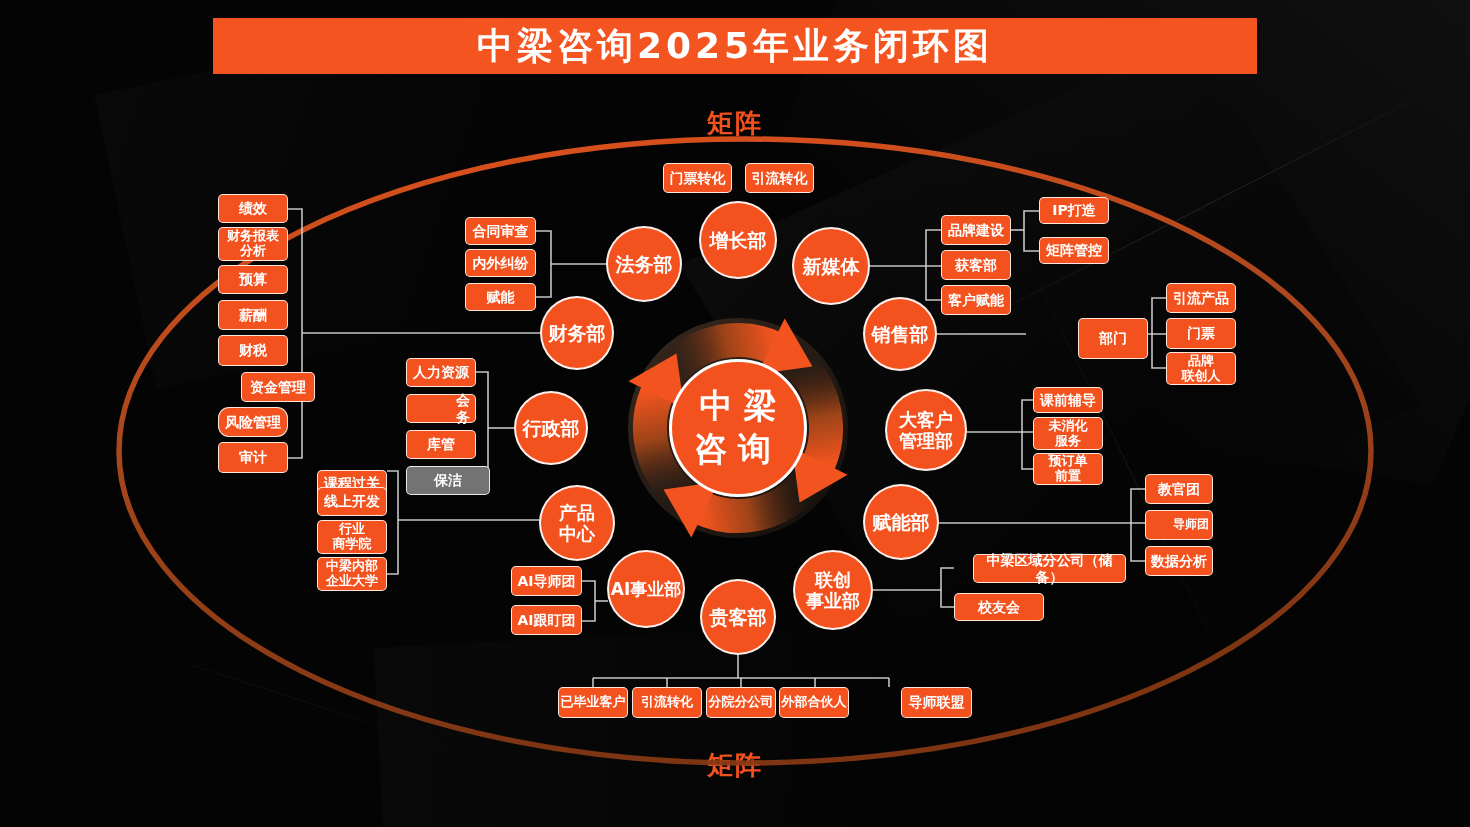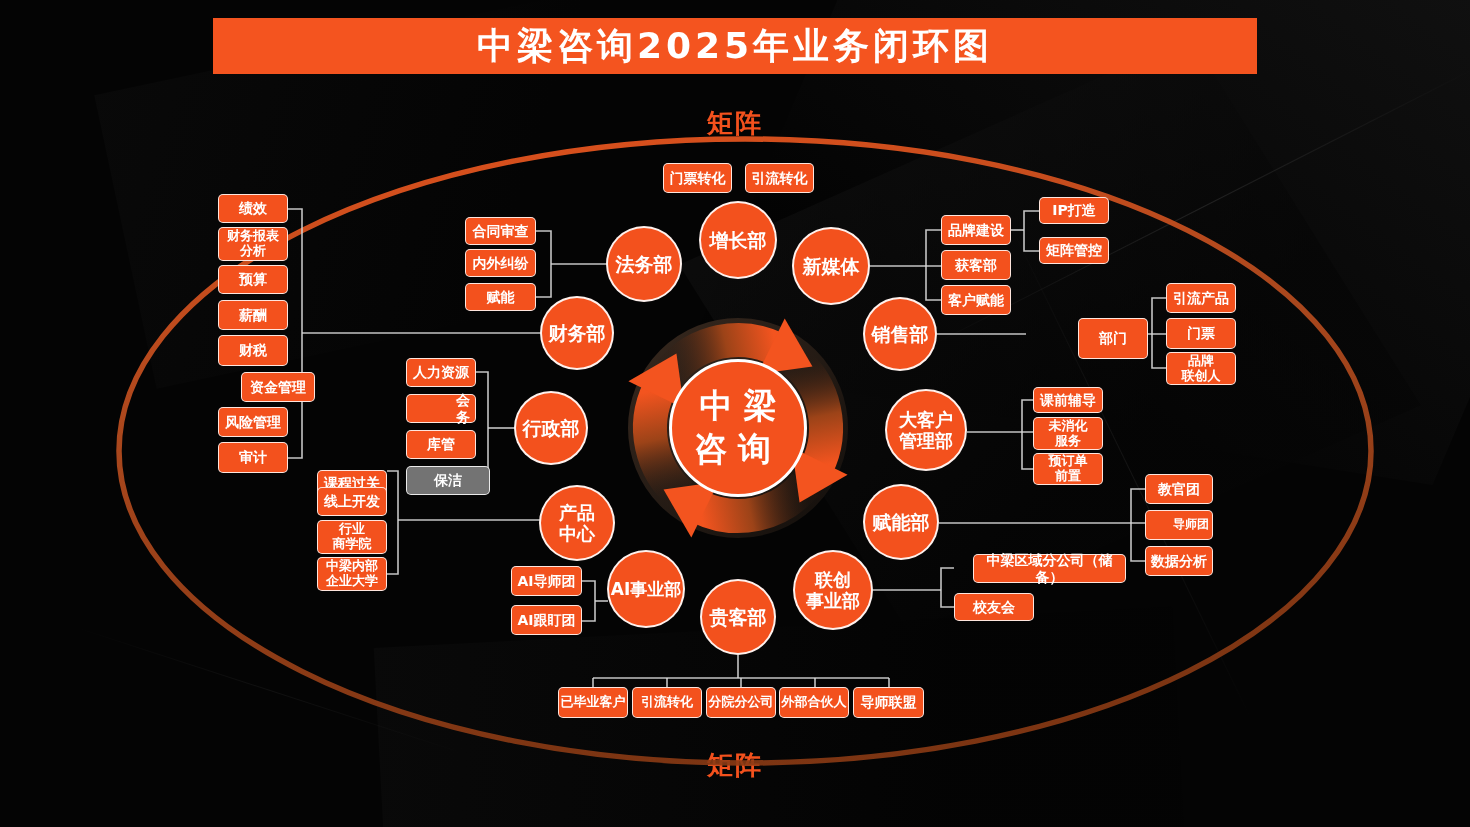--- a/index.html
+++ b/index.html
@@ -151,21 +151,21 @@
   <div class="matrix-label matrix-bottom" style="color: rgb(243, 81, 29);">矩阵</div>
 
   <div id="nodes">
       <div class="node-box" style="left: 218px; top: 194px; width: 70px; height: 29px; font-size: 14px; background: rgb(243, 81, 29);">绩效</div>
       <div class="node-box" style="left: 218px; top: 227px; width: 70px; height: 34px; font-size: 13px; background: rgb(243, 81, 29);">财务报表
 分析</div>
       <div class="node-box" style="left: 218px; top: 265px; width: 70px; height: 29px; font-size: 14px; background: rgb(243, 81, 29);">预算</div>
       <div class="node-box" style="left: 218px; top: 300px; width: 70px; height: 30px; font-size: 14px; background: rgb(243, 81, 29);">薪酬</div>
       <div class="node-box" style="left: 218px; top: 335px; width: 70px; height: 31px; font-size: 14px; background: rgb(243, 81, 29);">财税</div>
       <div class="node-box" style="left: 218px; top: 372px; width: 74px; height: 30px; font-size: 14px; background: rgb(243, 81, 29); margin-left: 23px;">资金管理</div>
-      <div class="node-box" style="left: 218px; top: 407px; width: 70px; height: 30px; font-size: 14px; background: rgb(243, 81, 29);">风险管理</div>
+      <div class="node-box" style="left: 218px; top: 407px; width: 70px; height: 30px; font-size: 14px; background: rgb(243, 81, 29); border-radius: 11px;">风险管理</div>
       <div class="node-box" style="left: 218px; top: 442px; width: 70px; height: 31px; font-size: 14px; background: rgb(243, 81, 29);">审计</div>
       <div class="node-box" style="left: 317px; top: 470px; width: 70px; height: 26px; font-size: 14px; background: rgb(243, 81, 29);">课程过关</div>
       <div class="node-box" style="left: 317px; top: 487px; width: 70px; height: 29px; font-size: 14px; background: rgb(243, 81, 29);">线上开发</div>
       <div class="node-box" style="left: 317px; top: 520px; width: 70px; height: 34px; font-size: 13px; background: rgb(243, 81, 29);">行业
 商学院</div>
       <div class="node-box" style="left: 317px; top: 557px; width: 70px; height: 34px; font-size: 13px; background: rgb(243, 81, 29);">中梁内部
 企业大学</div>
       <div class="node-box" style="left: 406px; top: 358px; width: 70px; height: 29px; font-size: 14px; background: rgb(243, 81, 29);">人力资源</div>
       <div class="node-box" style="left: 406px; top: 394px; width: 70px; height: 29px; font-size: 14px; background: rgb(243, 81, 29); padding-left: 44px;">会务</div>
       <div class="node-box" style="left: 406px; top: 430px; width: 70px; height: 29px; font-size: 14px; background: rgb(243, 81, 29);">库管</div>
@@ -187,28 +187,28 @@
 联创人</div>
       <div class="node-box" style="left: 1033px; top: 387px; width: 70px; height: 26px; font-size: 14px; background: rgb(243, 81, 29);">课前辅导</div>
       <div class="node-box" style="left: 1033px; top: 417px; width: 70px; height: 33px; font-size: 13px; background: rgb(243, 81, 29);">未消化
 服务</div>
       <div class="node-box" style="left: 1033px; top: 453px; width: 70px; height: 32px; font-size: 13px; background: rgb(243, 81, 29);">预订单
 前置</div>
       <div class="node-box" style="left: 1145px; top: 474px; width: 68px; height: 30px; font-size: 14px; background: rgb(243, 81, 29);">教官团</div>
       <div class="node-box" style="left: 1145px; top: 510px; width: 68px; height: 30px; font-size: 12px; background: rgb(243, 81, 29); padding-left: 24px;">导师团</div>
       <div class="node-box" style="left: 1145px; top: 546px; width: 68px; height: 30px; font-size: 14px; background: rgb(243, 81, 29);">数据分析</div>
       <div class="node-box" style="left: 954px; top: 554px; width: 153px; height: 29px; font-size: 14px; background: rgb(243, 81, 29); margin-left: 19px;">中梁区域分公司（储备）</div>
-      <div class="node-box" style="left: 954px; top: 593px; width: 80px; height: 28px; font-size: 14px; background: rgb(243, 81, 29);">校友会</div>
+      <div class="node-box" style="left: 954px; top: 593px; width: 90px; height: 28px; font-size: 14px; background: rgb(243, 81, 29);">校友会</div>
       <div class="node-box" style="left: 511px; top: 566px; width: 71px; height: 30px; font-size: 14px; background: rgb(243, 81, 29);">AI导师团</div>
       <div class="node-box" style="left: 511px; top: 605px; width: 71px; height: 30px; font-size: 14px; background: rgb(243, 81, 29);">AI跟盯团</div>
       <div class="node-box" style="left: 558px; top: 687px; width: 70px; height: 31px; font-size: 13px; background: rgb(243, 81, 29);">已毕业客户</div>
       <div class="node-box" style="left: 632px; top: 687px; width: 70px; height: 31px; font-size: 13px; background: rgb(243, 81, 29);">引流转化</div>
       <div class="node-box" style="left: 706px; top: 687px; width: 70px; height: 31px; font-size: 13px; background: rgb(243, 81, 29);">分院分公司</div>
       <div class="node-box" style="left: 779px; top: 687px; width: 70px; height: 31px; font-size: 13px; background: rgb(243, 81, 29);">外部合伙人</div>
-      <div class="node-box" style="left: 853px; top: 687px; width: 71px; height: 31px; font-size: 14px; background: rgb(243, 81, 29);">导师联盟</div>
+      <div class="node-box" style="left: 901px; top: 687px; width: 71px; height: 31px; font-size: 14px; background: rgb(243, 81, 29);">导师联盟</div>
       <div class="node-circle" style="left: 606px; top: 226px; width: 76px; height: 76px; font-size: 19px; background: rgb(243, 81, 29);">法务部</div>
       <div class="node-circle" style="left: 699px; top: 201px; width: 78px; height: 78px; font-size: 19px; background: rgb(243, 81, 29);">增长部</div>
       <div class="node-circle" style="left: 792px; top: 227px; width: 78px; height: 78px; font-size: 19px; background: rgb(243, 81, 29);">新媒体</div>
       <div class="node-circle" style="left: 863px; top: 297px; width: 74px; height: 74px; font-size: 19px; background: rgb(243, 81, 29);">销售部</div>
       <div class="node-circle" style="left: 885px; top: 389px; width: 82px; height: 82px; font-size: 18px; background: rgb(243, 81, 29);">大客户
 管理部</div>
       <div class="node-circle" style="left: 863px; top: 484px; width: 76px; height: 76px; font-size: 19px; background: rgb(243, 81, 29);">赋能部</div>
       <div class="node-circle" style="left: 793px; top: 550px; width: 80px; height: 80px; font-size: 18px; background: rgb(243, 81, 29);">联创
 事业部</div>
       <div class="node-circle" style="left: 700px; top: 579px; width: 76px; height: 76px; font-size: 19px; background: rgb(243, 81, 29);">贵客部</div>

